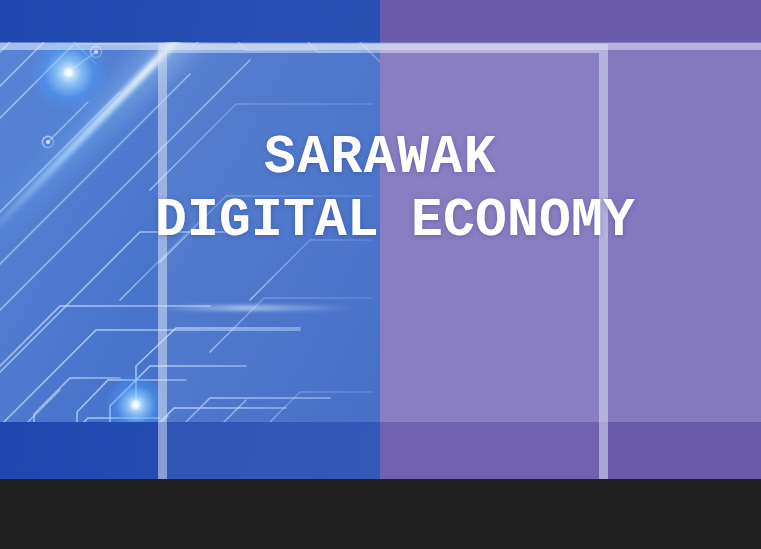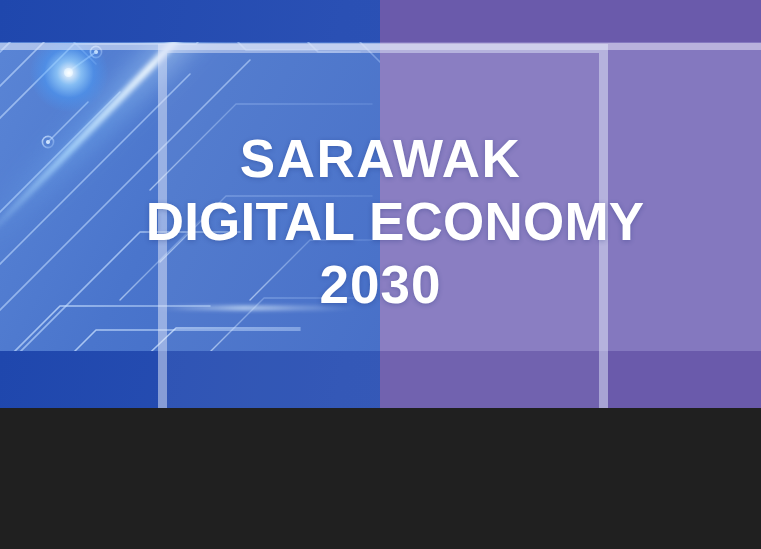--- a/index.html
+++ b/index.html
@@ -4,23 +4,23 @@
 <title>Sarawak Digital Economy Blueprint 2030</title>
 <style>
   html, body {
     margin: 0;
     padding: 0;
     background: #202020;
   }
   #banner {
     position: relative;
     width: 761px;
-    height: 408px;
+    height: 479px;
     overflow: hidden;
-    font-family: Liberation Sans, sans-serif;
+    font-family: Liberation Mono, monospace;
     background: #be185d;
     user-select: none;
   }
 
   
   .bg-base {
     position: absolute;
     inset: 0;
     background:
       linear-gradient(118deg, #5b86d6 0%, #4a75cc 28%, #3f69c6 58%, #3a63c3 100%);
@@ -311,16 +311,15 @@
     <div class="joint joint-top"></div>
     <div class="joint joint-bottom"></div>
   </div>
 
   <div class="frame-shade"></div>
   <div class="frame"></div>
 
   <div class="title-wrap">
     <span class="title-line line-1">SARAWAK</span>
     <span class="title-line line-2">DIGITAL ECONOMY</span>
-    <span class="title-line line-4">2030</span>
   </div>
 
 </div>
 
 </body></html>

